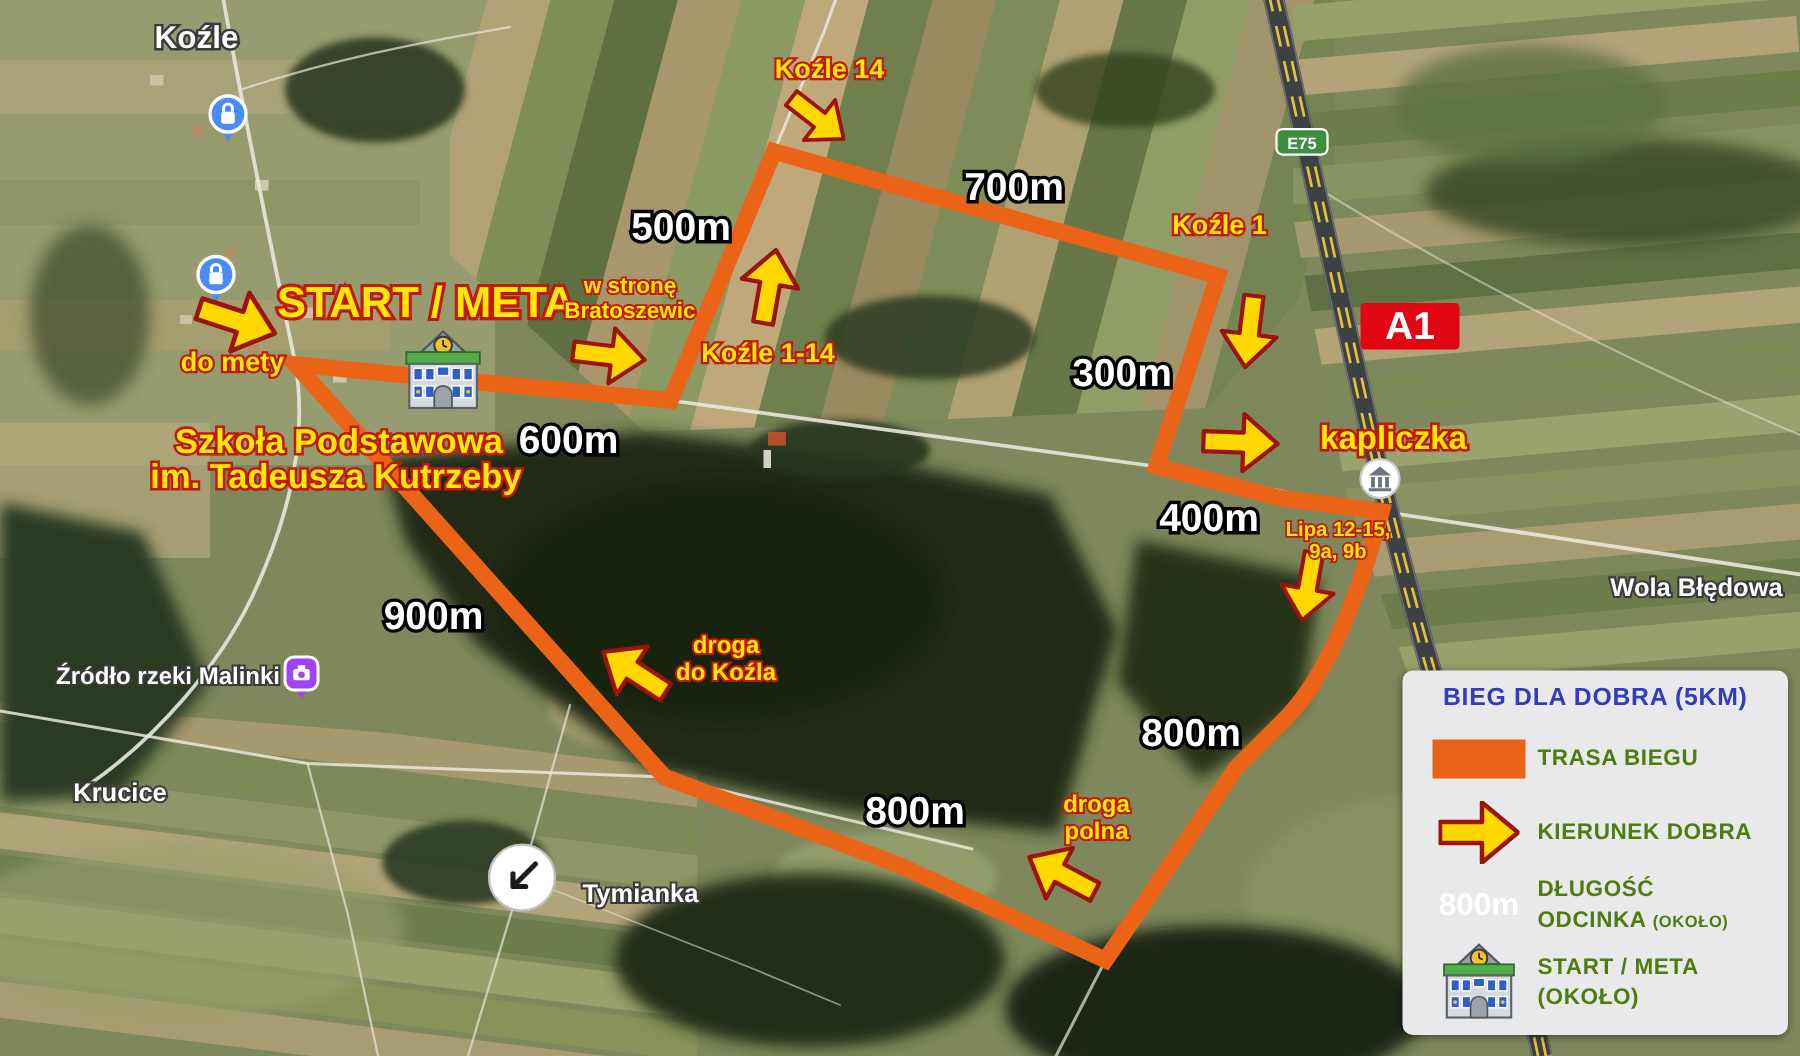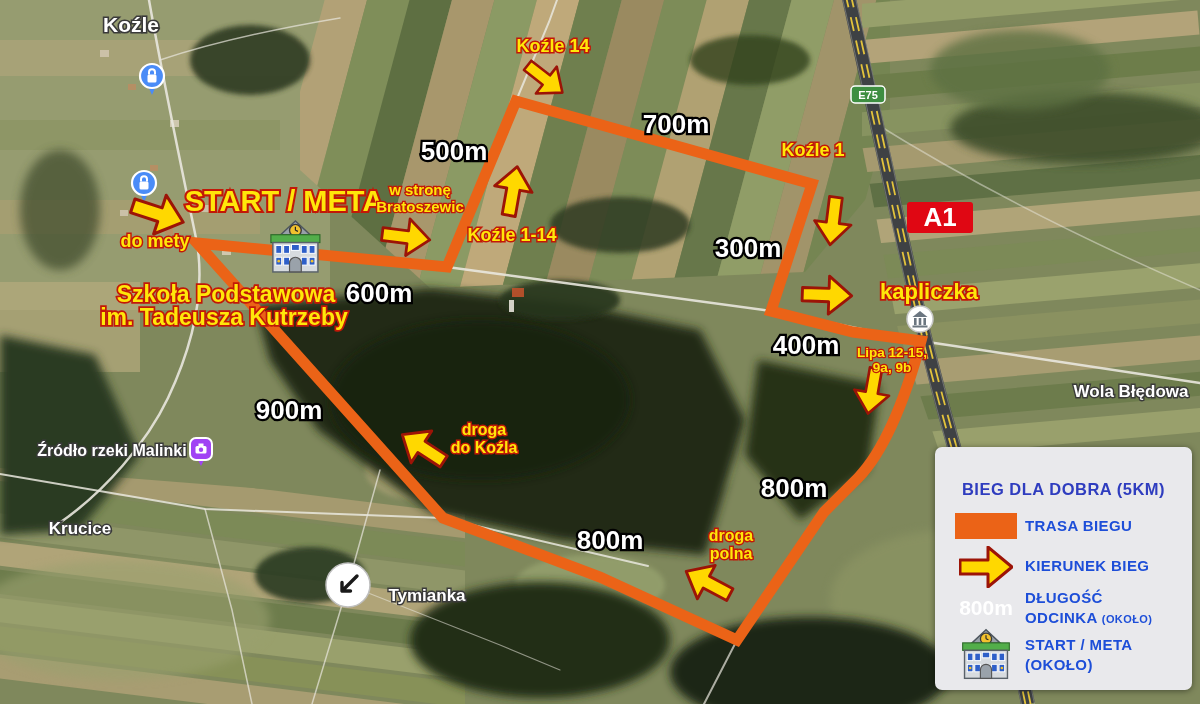--- a/index.html
+++ b/index.html
@@ -18,24 +18,24 @@
   .ylab-sm{font-size:15px;stroke-width:2.6px;}
   .ylab-xs{font-size:13.5px;stroke-width:2.4px;}
   
   .place{fill:#fff;stroke:#3a3a3a;stroke-width:2.8px;paint-order:stroke;font-weight:700;font-size:17px;text-anchor:middle;}
   .place-big{font-size:21px;stroke-width:3.2px;}
   .badge-txt{fill:#fff;font-weight:700;text-anchor:middle;}
   
   .legend{position:absolute;left:935px;top:447px;width:257px;height:243px;background:#E9E9EC;
           border-radius:7px;box-shadow:0 1px 6px rgba(0,0,0,.45);box-sizing:border-box;
           padding:9px 12px 8px 12px;display:flex;flex-direction:column;}
-  .legend-title{color:#2F3DBF;font-weight:700;font-size:16.5px;letter-spacing:.5px;text-align:center;margin-bottom:7px;white-space:nowrap;margin-top:24px;}
+  .legend-title{color:#2F3DBF;font-weight:700;font-size:16.5px;letter-spacing:.5px;text-align:center;margin-bottom:7px;white-space:nowrap;}
   .legend-row{display:flex;align-items:center;flex:1;}
   .legend-icon{width:78px;display:flex;justify-content:center;align-items:center;flex:none;}
-  .legend-label{color:#1d4ed8;font-weight:700;font-size:15px;letter-spacing:.4px;line-height:1.35;}
+  .legend-label{color:#4d7c0f;font-weight:700;font-size:15px;letter-spacing:.4px;line-height:1.35;}
   .legend-label .small{font-size:11px;}
   .swatch{width:62px;height:26px;background:#EB6317;}
   .dist-sample{color:#fff;font-weight:700;font-size:21px;}
 </style>
 </head>
 <body>
 
 <div class="stage">
 <svg width="1200" height="704" viewBox="0 0 1200 704">
   <defs>
@@ -296,21 +296,21 @@
         </div>
     <div class="legend-label">TRASA BIEGU</div>
   </div>
 
   <div class="legend-row">
     <div class="legend-icon">
       <svg width="54" height="42" viewBox="0 0 54 42">
         <use href="#arrow-shape" transform="translate(1,1)" fill="#FFD800" stroke="#9C1407" stroke-width="3" stroke-linejoin="round"></use>
       </svg>
     </div>
-    <div class="legend-label">KIERUNEK BIEG</div>
+    <div class="legend-label">KIERUNEK DOBRA</div>
   </div>
 
   <div class="legend-row">
     <div class="legend-icon">
           <span class="dist-sample">800m</span>
         </div>
     <div class="legend-label">
       <span>DŁUGOŚĆ</span><br>
       <span>ODCINKA</span>
       <span class="small">(OKOŁO)</span>

